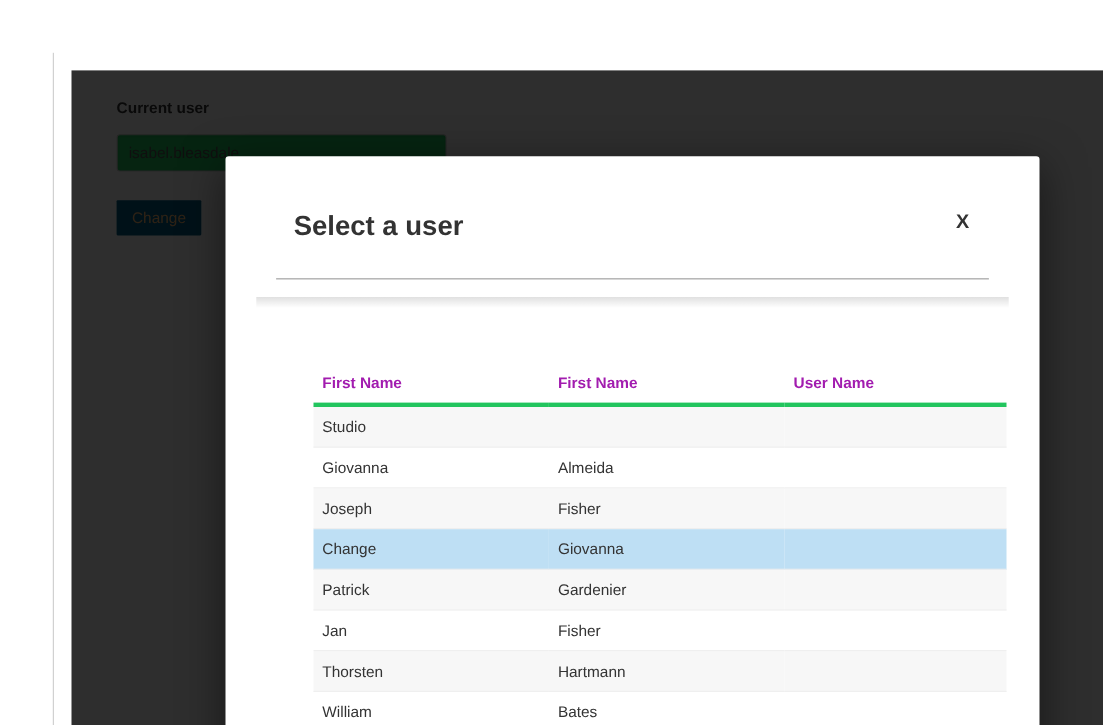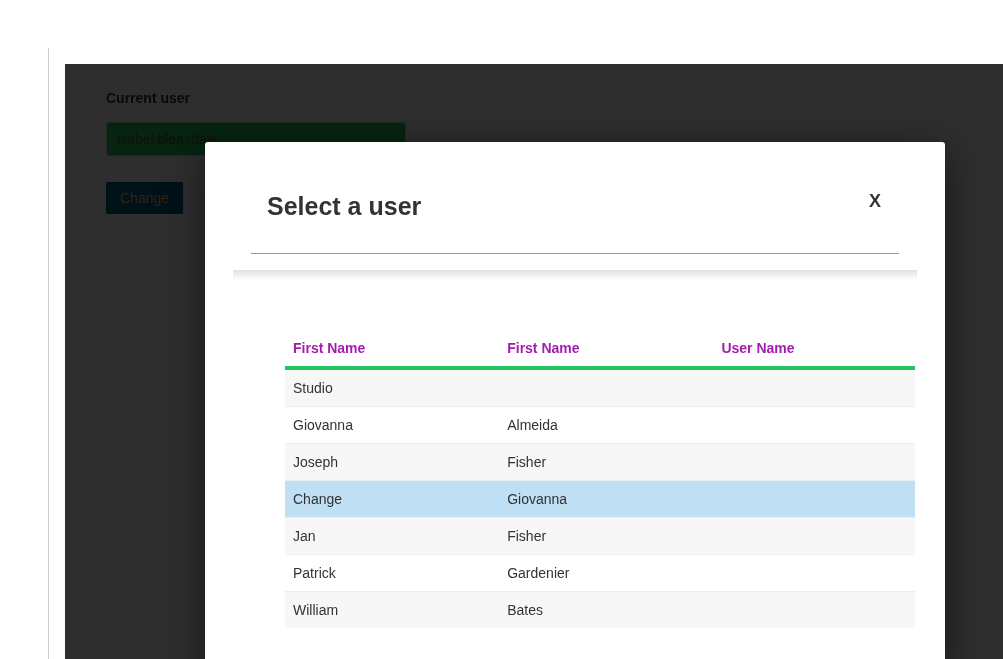--- a/index.html
+++ b/index.html
@@ -182,27 +182,32 @@
               <td>Joseph</td>
               <td>Fisher</td>
               <td></td>
             </tr>
             <tr class="selected">
               <td>Change</td>
               <td>Giovanna</td>
               <td></td>
             </tr>
             <tr>
+              <td>Patrick</td>
+              <td>Gardenier</td>
+              <td></td>
+            </tr>
+            <tr>
               <td>Jan</td>
               <td>Fisher</td>
               <td></td>
             </tr>
             <tr>
-              <td>Patrick</td>
-              <td>Gardenier</td>
+              <td>Thorsten</td>
+              <td>Hartmann</td>
               <td></td>
             </tr>
             <tr>
               <td>William</td>
               <td>Bates</td>
               <td></td>
             </tr>
           </tbody>
       </table>
     </div>

